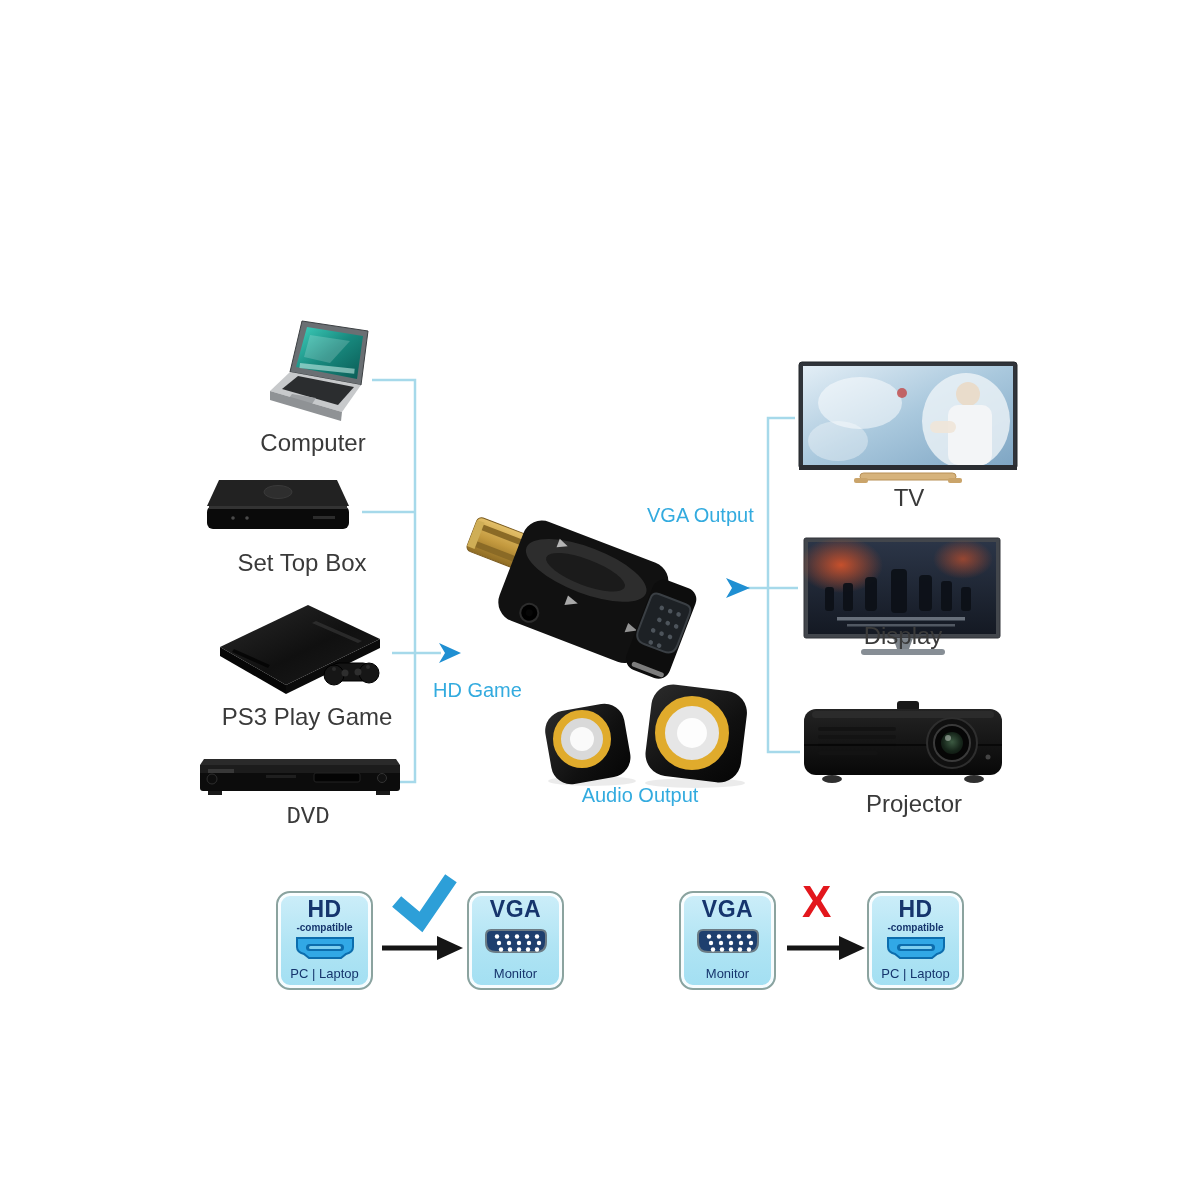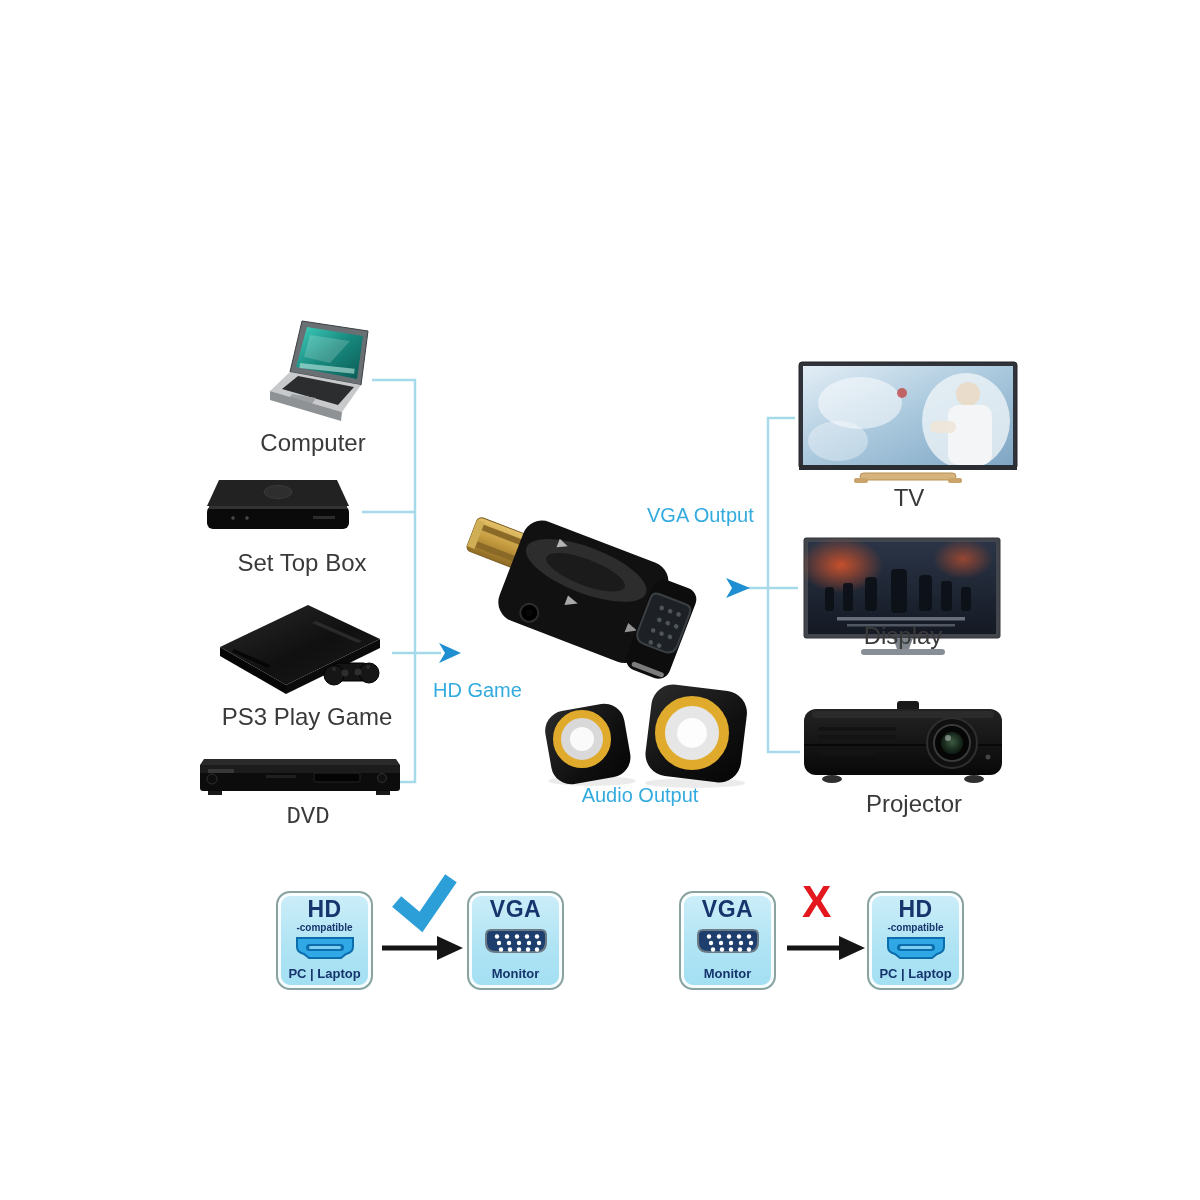--- a/index.html
+++ b/index.html
@@ -22,21 +22,21 @@
   }
   .port-box{
     position:absolute;width:97px;height:99px;box-sizing:border-box;
     border-radius:14px;border:2px solid #8ba39f;
     background:linear-gradient(180deg,#cdeef9 0%,#b0e4f4 55%,#a2dff2 100%);
     box-shadow:inset 0 0 0 3px rgba(255,255,255,.9);
     display:flex;flex-direction:column;align-items:center;padding:5px 4px 4px 4px;
   }
   .pb-title{font-size:23px;font-weight:700;line-height:1;color:#16356d;letter-spacing:.5px;}
   .pb-sub{font-size:10px;font-weight:700;line-height:1.1;color:#16356d;margin-top:1px;}
-  .pb-cap{font-size:13px;font-weight:700;color:#16356d;margin-top:auto;margin-bottom:3px;white-space:nowrap;}
+  .pb-cap{font-size:13px;font-weight:400;color:#16356d;margin-top:auto;margin-bottom:3px;white-space:nowrap;}
   .pb-icon{margin-top:3px;}
   .x-mark{
     position:absolute;font-size:44px;font-weight:700;color:#e3171d;line-height:1;
   }
 </style>
 </head>
 <body>
 
 <div class="canvas">
 

